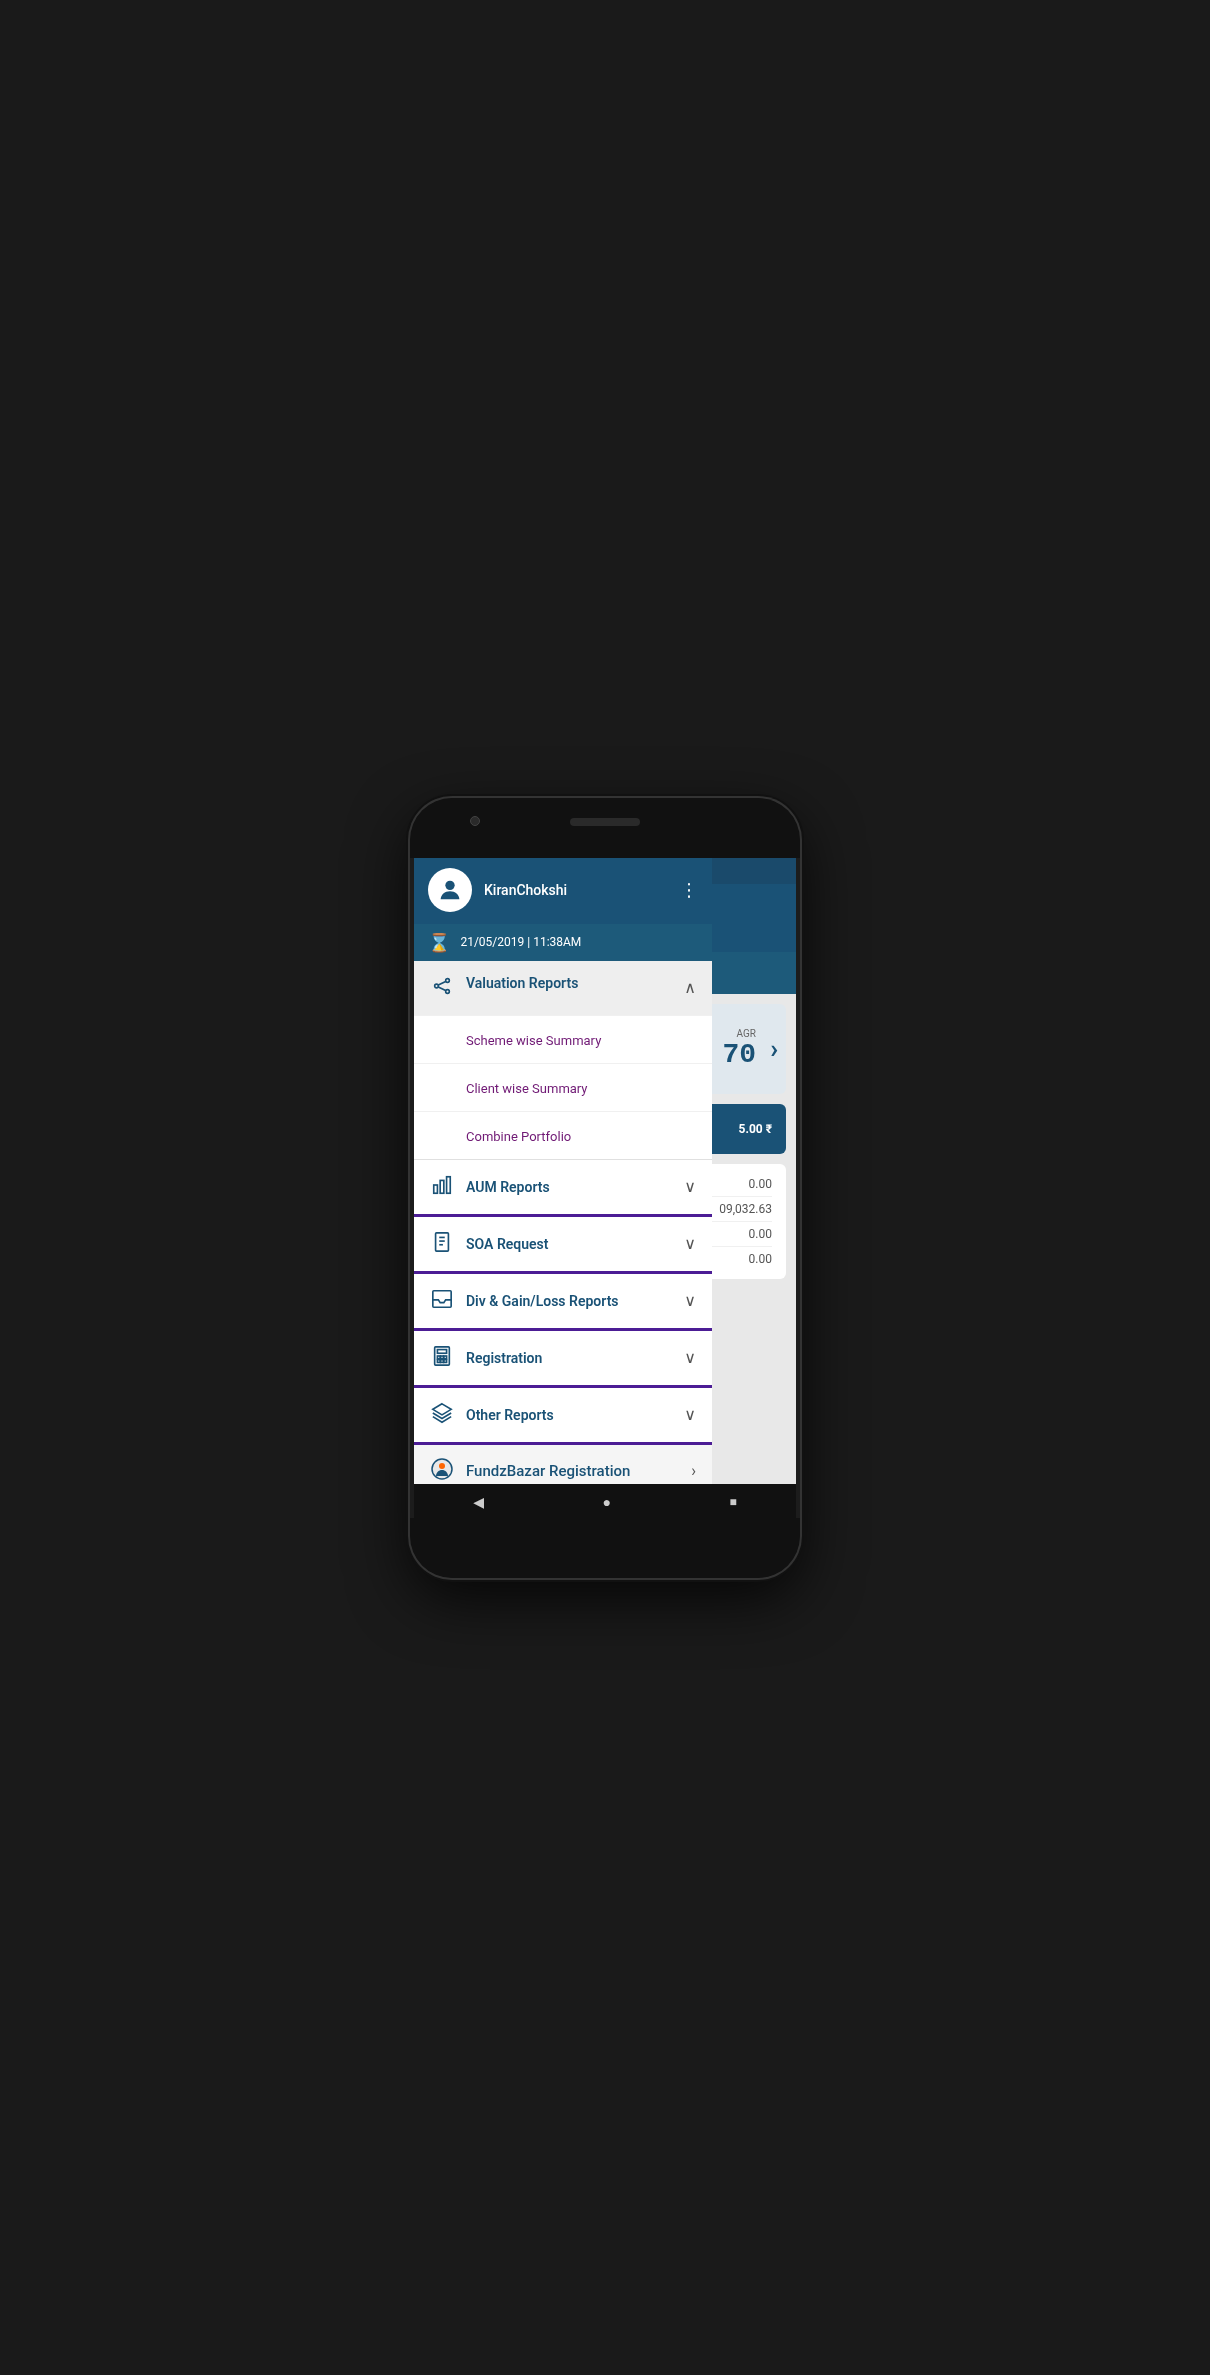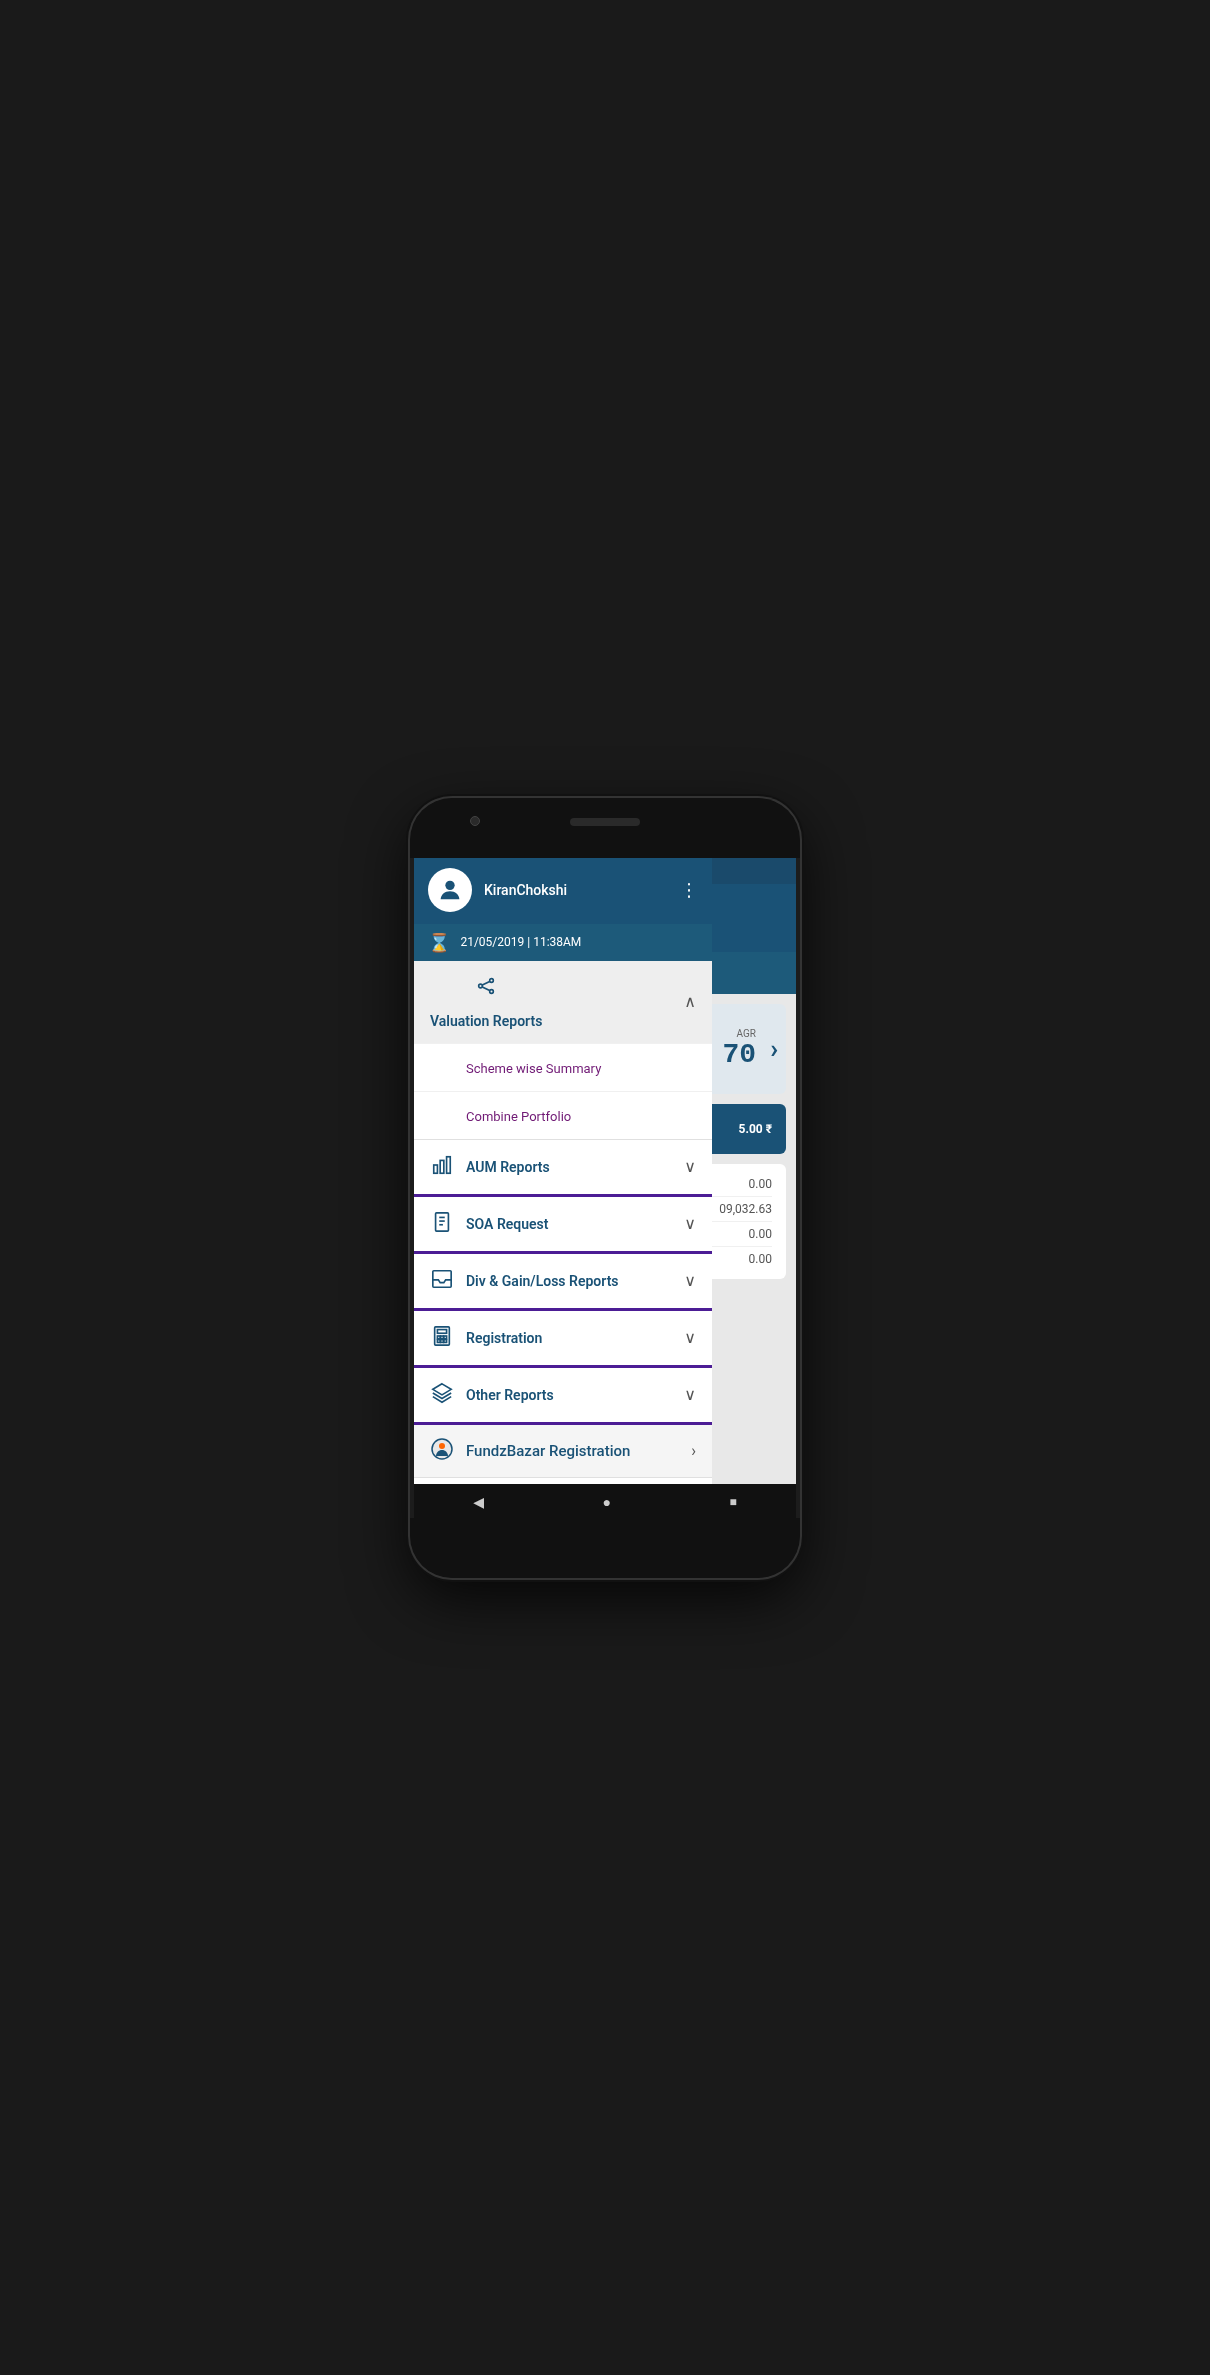--- a/index.html
+++ b/index.html
@@ -141,23 +141,22 @@
       background: #eeeeee;
       padding: 14px 16px;
       display: flex;
       align-items: center;
       justify-content: space-between;
       cursor: pointer;
     }
 
     .menu-section-header-left {
       display: flex;
-      align-items: center;
+      align-items: flex-start;
       gap: 12px;
-      flex-direction: column;
     }
 
     .menu-section-title {
       color: #1a5276;
       font-size: 14px;
       font-weight: 600;
     }
 
     .menu-icon {
       color: #1a5276;
@@ -310,20 +309,23 @@
             </span>
             <span class="menu-section-title">Valuation Reports</span>
           </div>
           <span class="chevron">∧</span>
         </div>
 
         <div class="menu-sub-item">
           <span class="menu-sub-item-text">Scheme wise Summary</span>
         </div>
         <div class="menu-sub-item">
+          <span class="menu-sub-item-text">Client wise Summary</span>
+        </div>
+        <div class="menu-sub-item">
           <span class="menu-sub-item-text">Combine Portfolio</span>
         </div>
       </div>
 
       <div class="menu-section-collapsed">
         <div class="menu-section-collapsed-left">
           <span class="menu-icon">
             <svg width="22" height="22" viewBox="0 0 24 24" fill="none" stroke="#1a5276" stroke-width="1.8">
               <rect x="3" y="12" width="4" height="9"></rect>
               <rect x="10" y="7" width="4" height="14"></rect>

